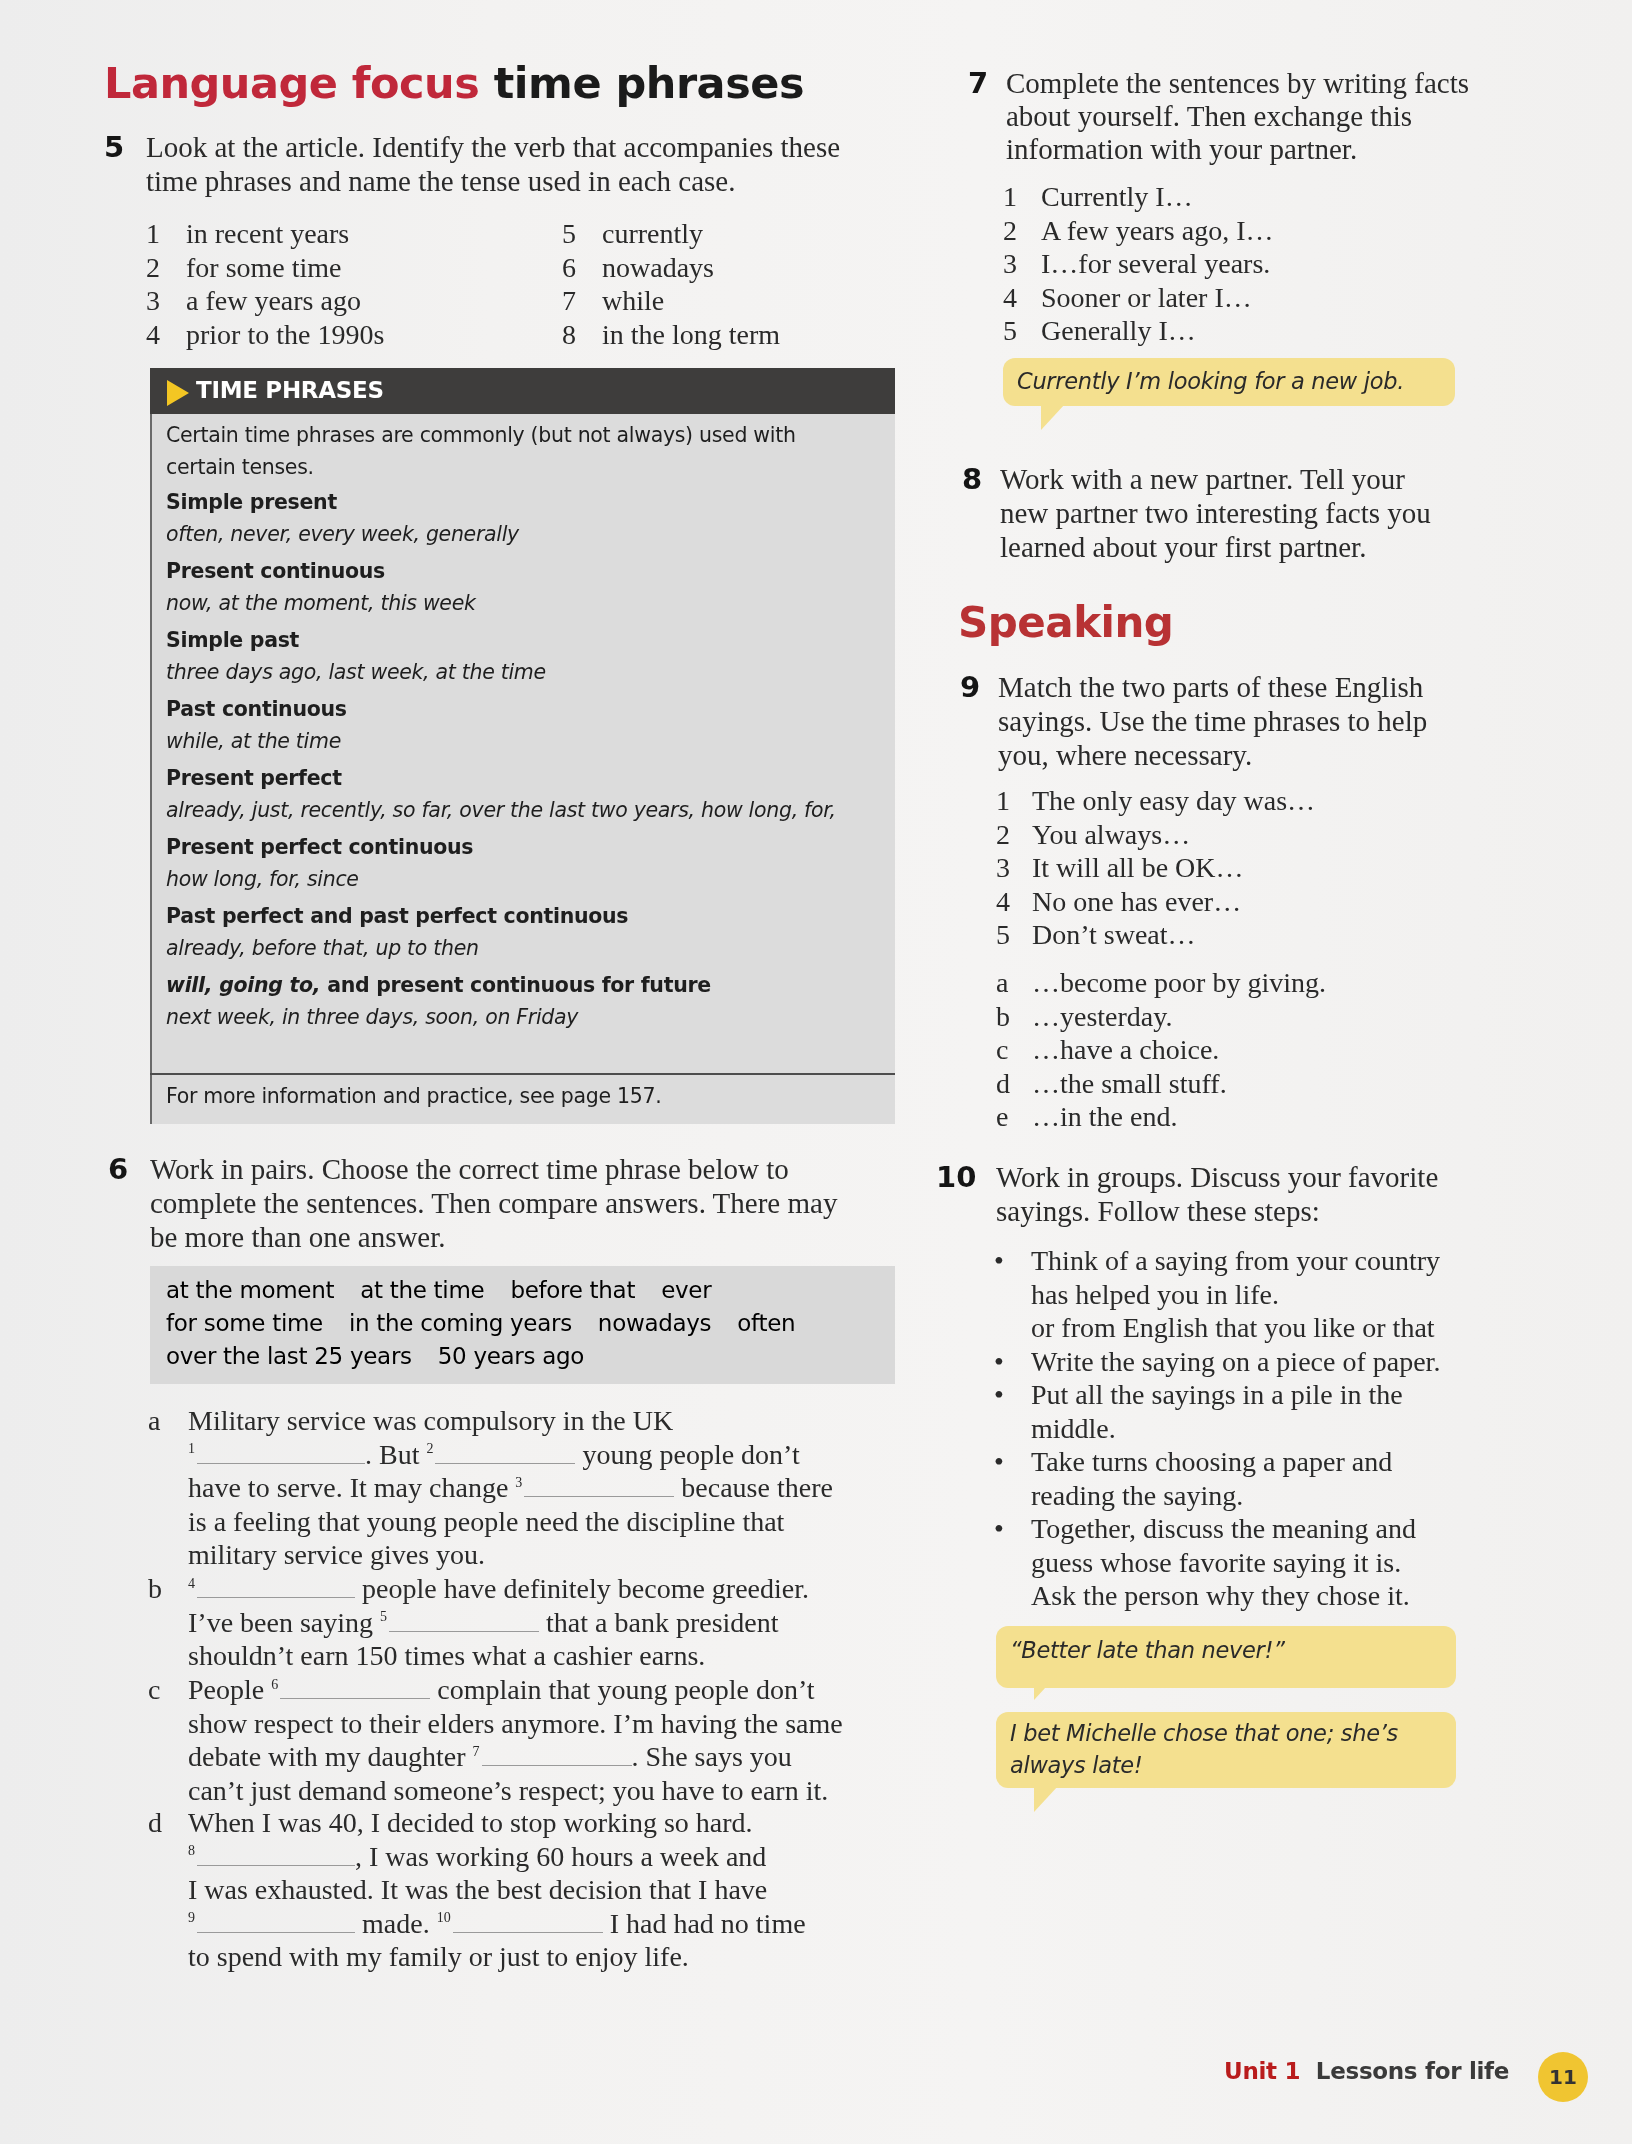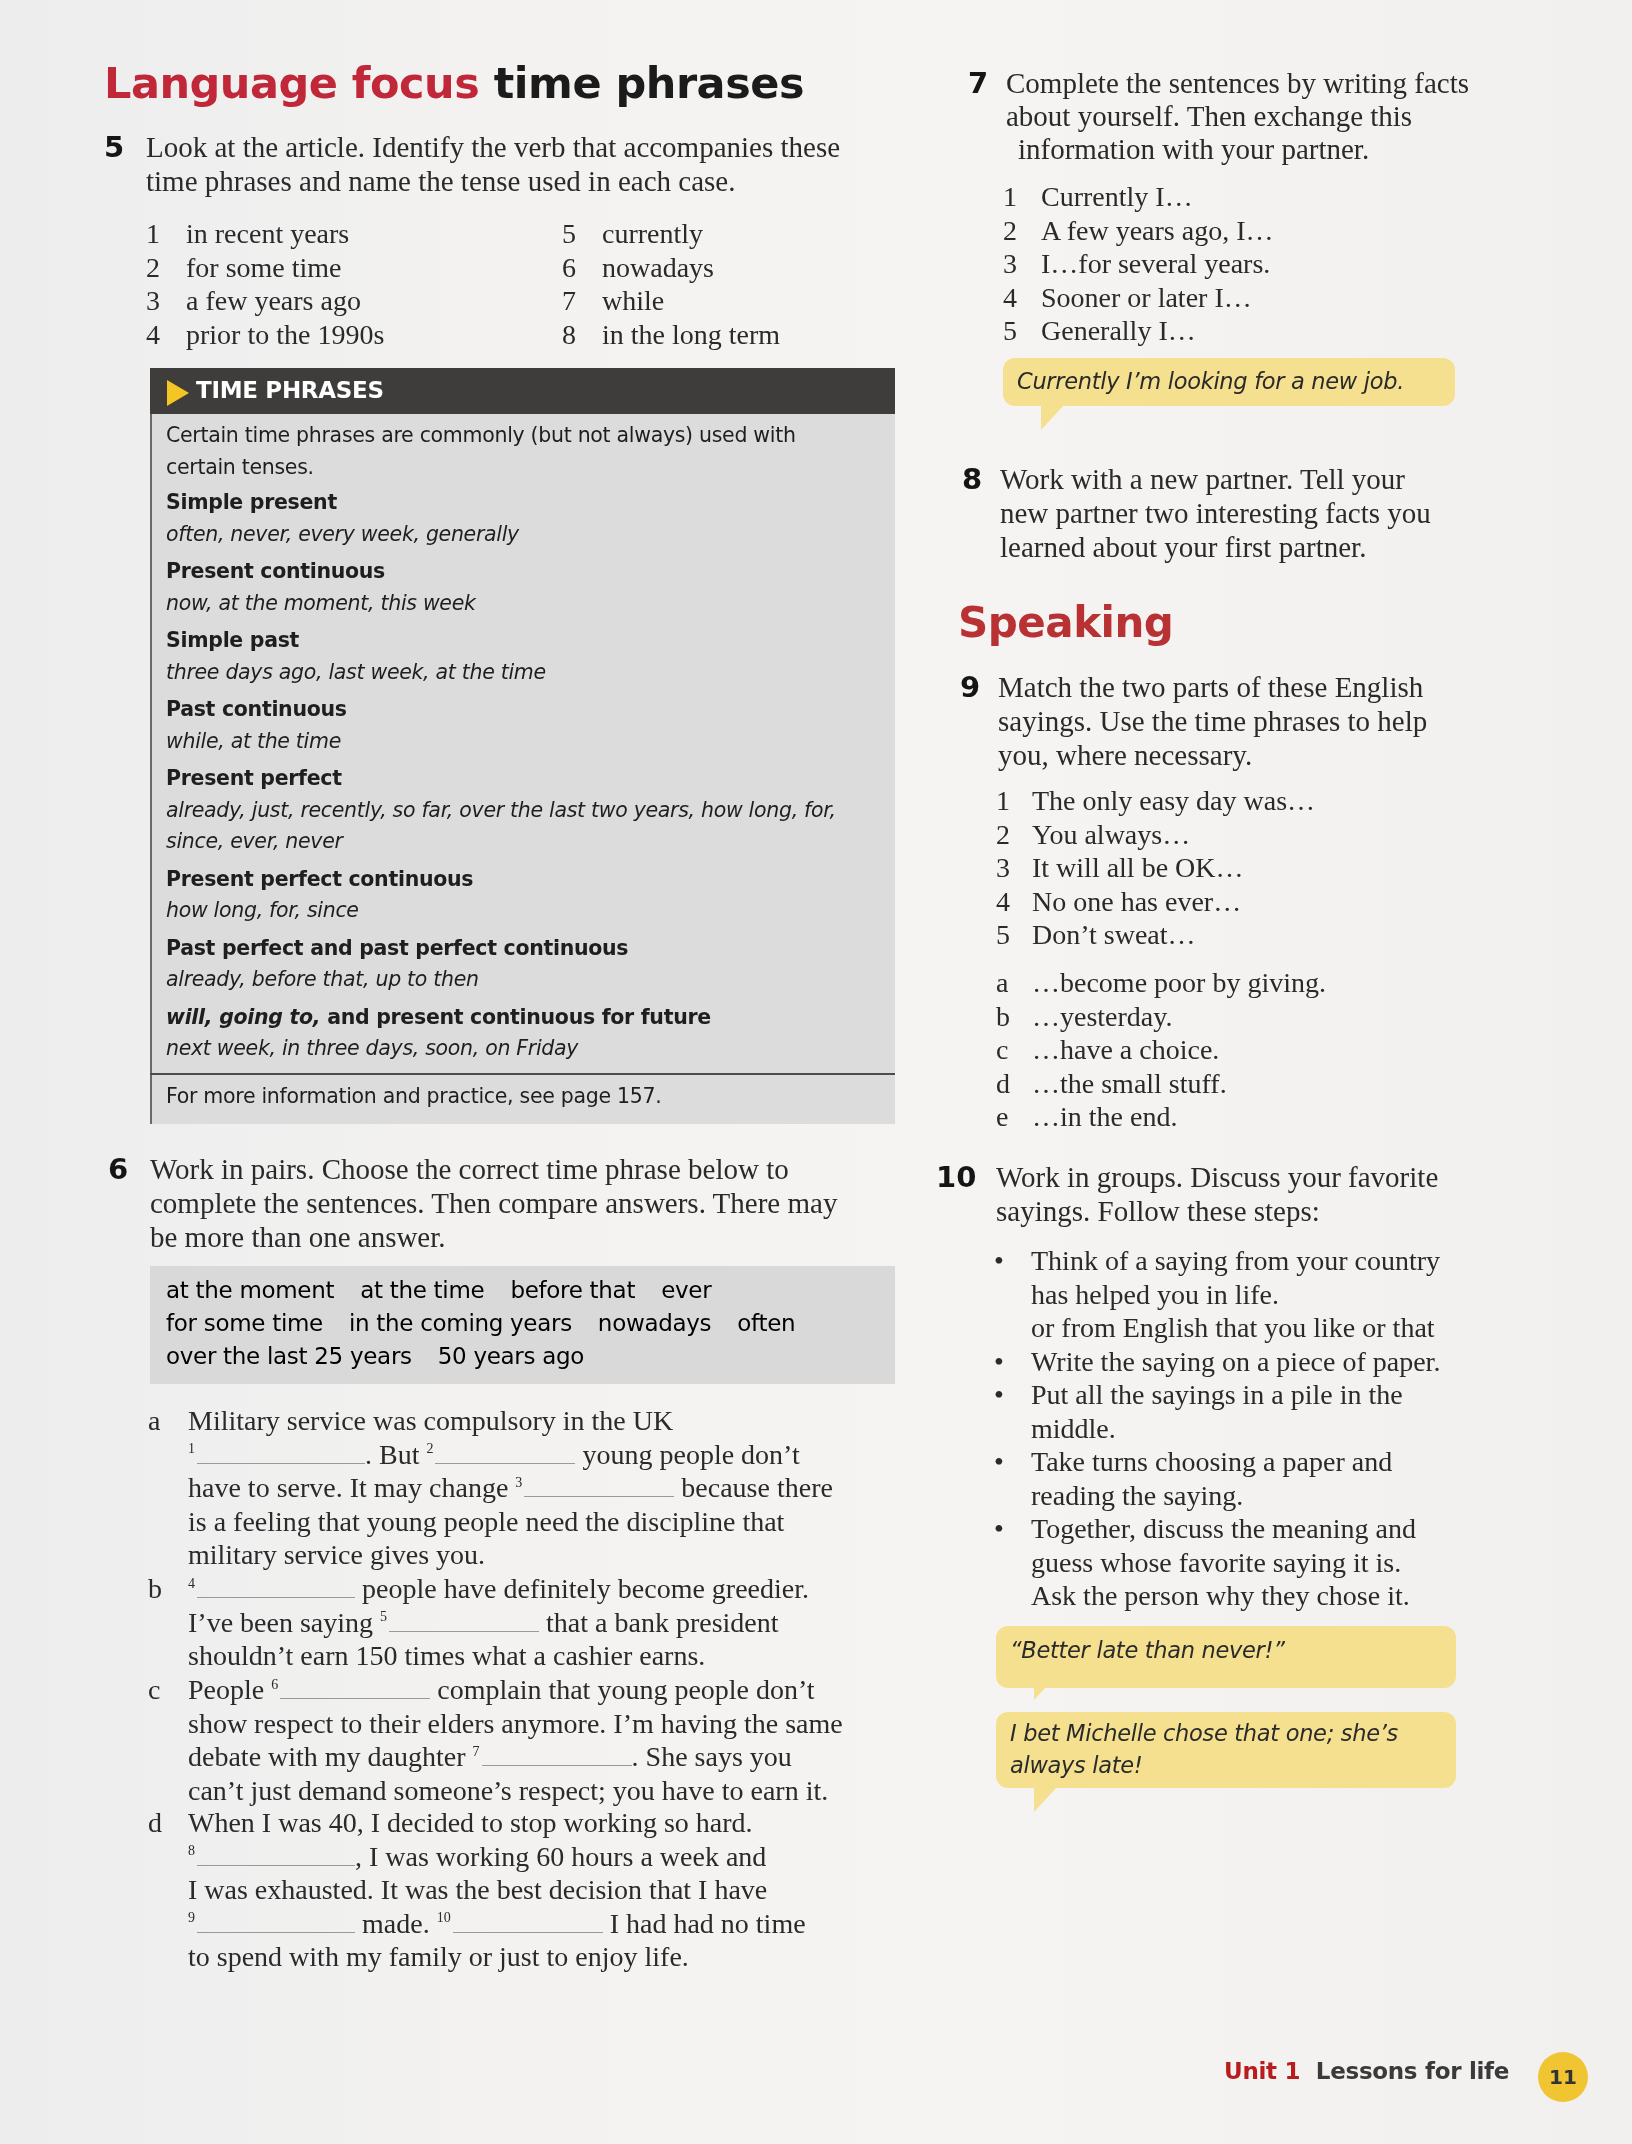--- a/index.html
+++ b/index.html
@@ -138,21 +138,20 @@
       <div class="h">Simple past</div>
       <div class="i">three days ago, last week, at the time</div>
     </div>
     <div class="grp">
       <div class="h">Past continuous</div>
       <div class="i">while, at the time</div>
     </div>
     <div class="grp">
       <div class="h">Present perfect</div>
       <div class="i">already, just, recently, so far, over the last two years, how long, for,</div>
-      <div class="i">since, ever, never</div>
     </div>
     <div class="grp">
       <div class="h">Present perfect continuous</div>
       <div class="i">how long, for, since</div>
     </div>
     <div class="grp">
       <div class="h">Past perfect and past perfect continuous</div>
       <div class="i">already, before that, up to then</div>
     </div>
     <div class="grp">
@@ -221,21 +220,21 @@
     <div>I was exhausted. It was the best decision that I have</div>
     <div><span class="sup">9</span><span class="blank" style="width:158px;"></span> <span>made.</span> <span class="sup">10</span><span class="blank" style="width:150px;"></span> <span>I had had no time</span></div>
     <div>to spend with my family or just to enjoy life.</div>
   </div>
 </div>
 
 <div class="abs ex" style="left:968px;top:66px;width:620px;height:110px;">
   <span class="num" style="left:0;top:0;">7</span>
   <span class="txt" style="left:38px;top:0;white-space:nowrap;">Complete the sentences by writing facts</span>
   <span class="txt" style="left:38px;top:33px;white-space:nowrap;">about yourself. Then exchange this</span>
-  <span class="txt" style="left:38px;top:66px;white-space:nowrap;margin-left:12px;">information with your partner.</span>
+  <span class="txt" style="left:38px;top:66px;white-space:nowrap;">information with your partner.</span>
 </div>
 <div class="list" style="left:1003px;top:180px;">
   <div class="row">
       <span class="n" style="width:38px;">1</span>
       <span>Currently I…</span>
     </div>
   <div class="row">
       <span class="n" style="width:38px;">2</span>
       <span>A few years ago, I…</span>
     </div>

